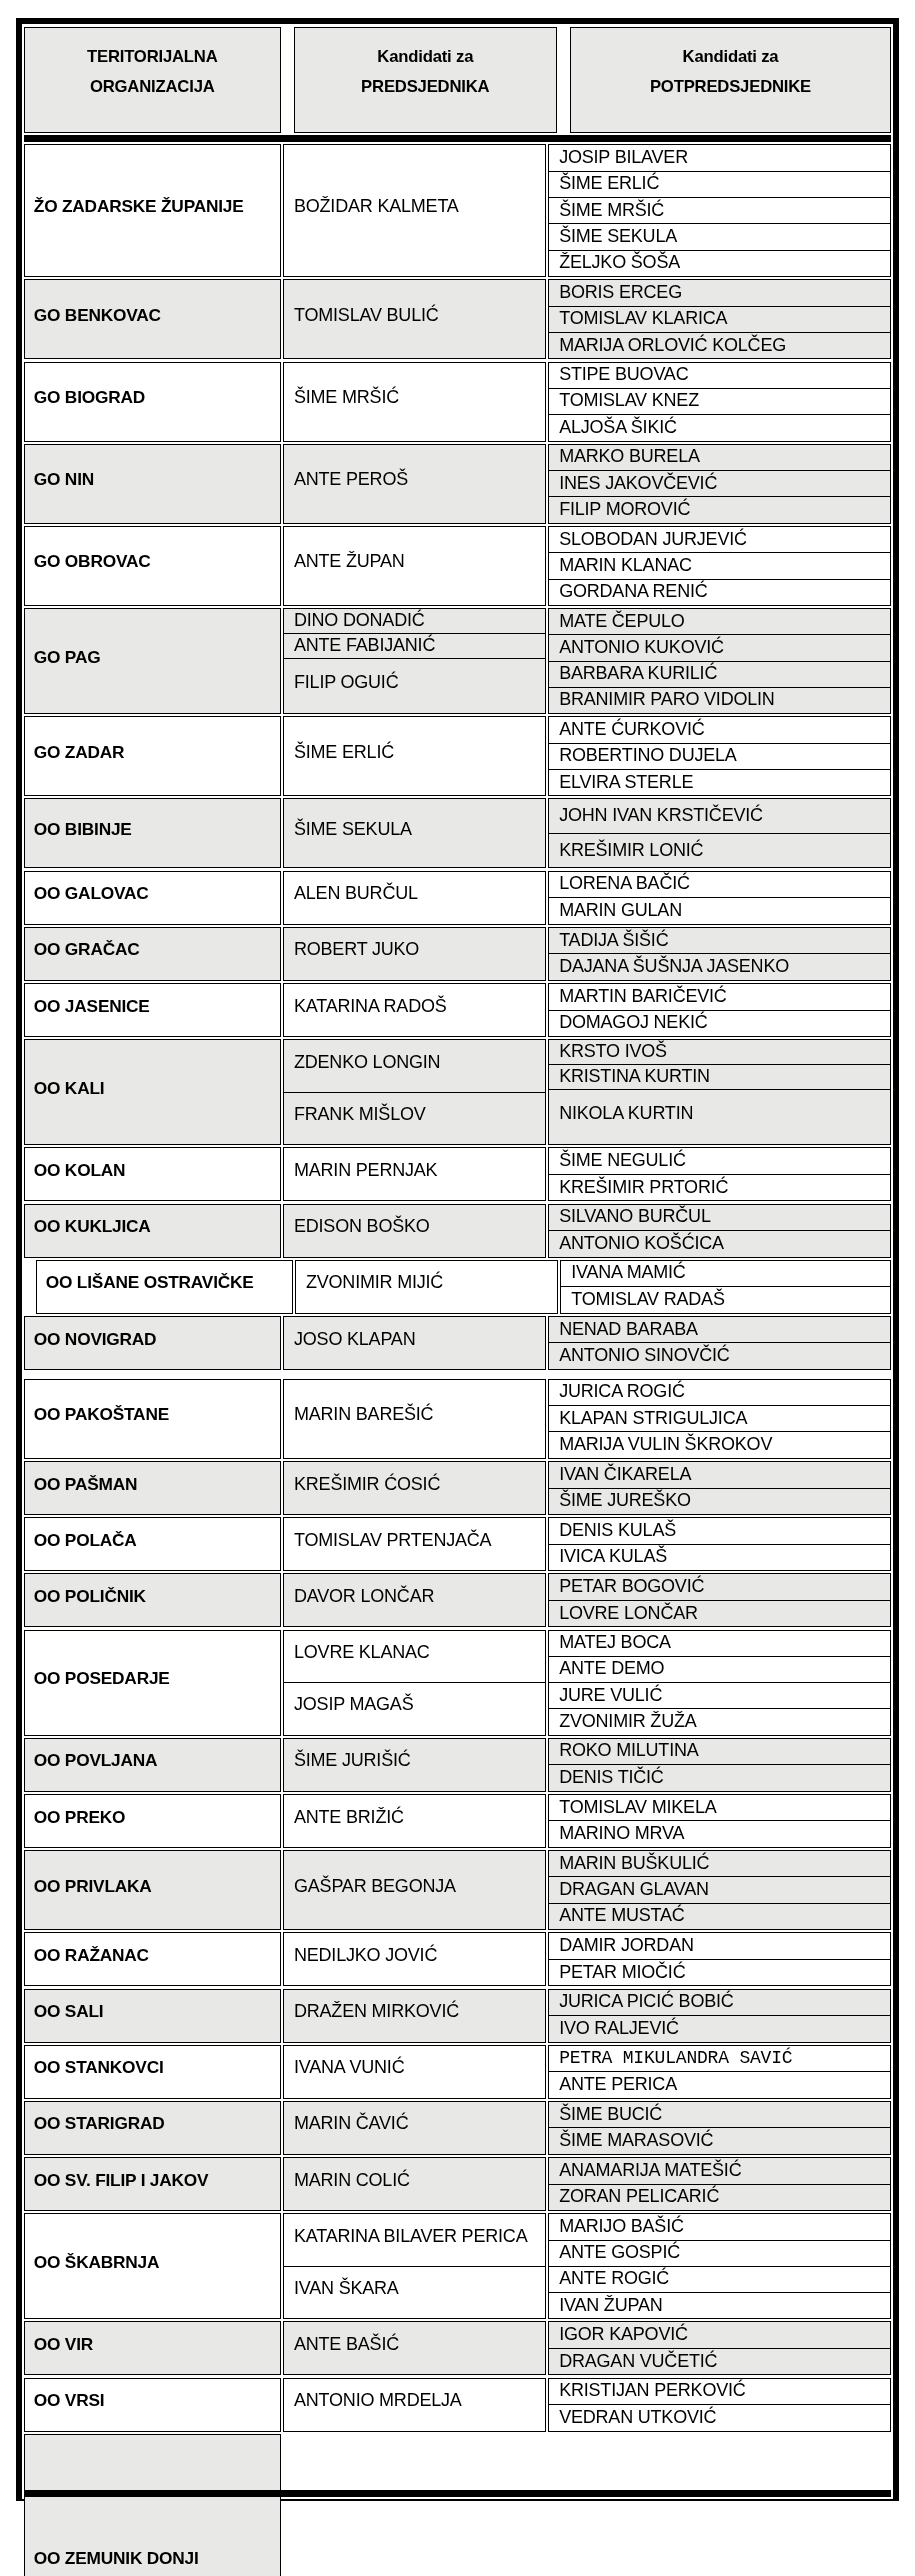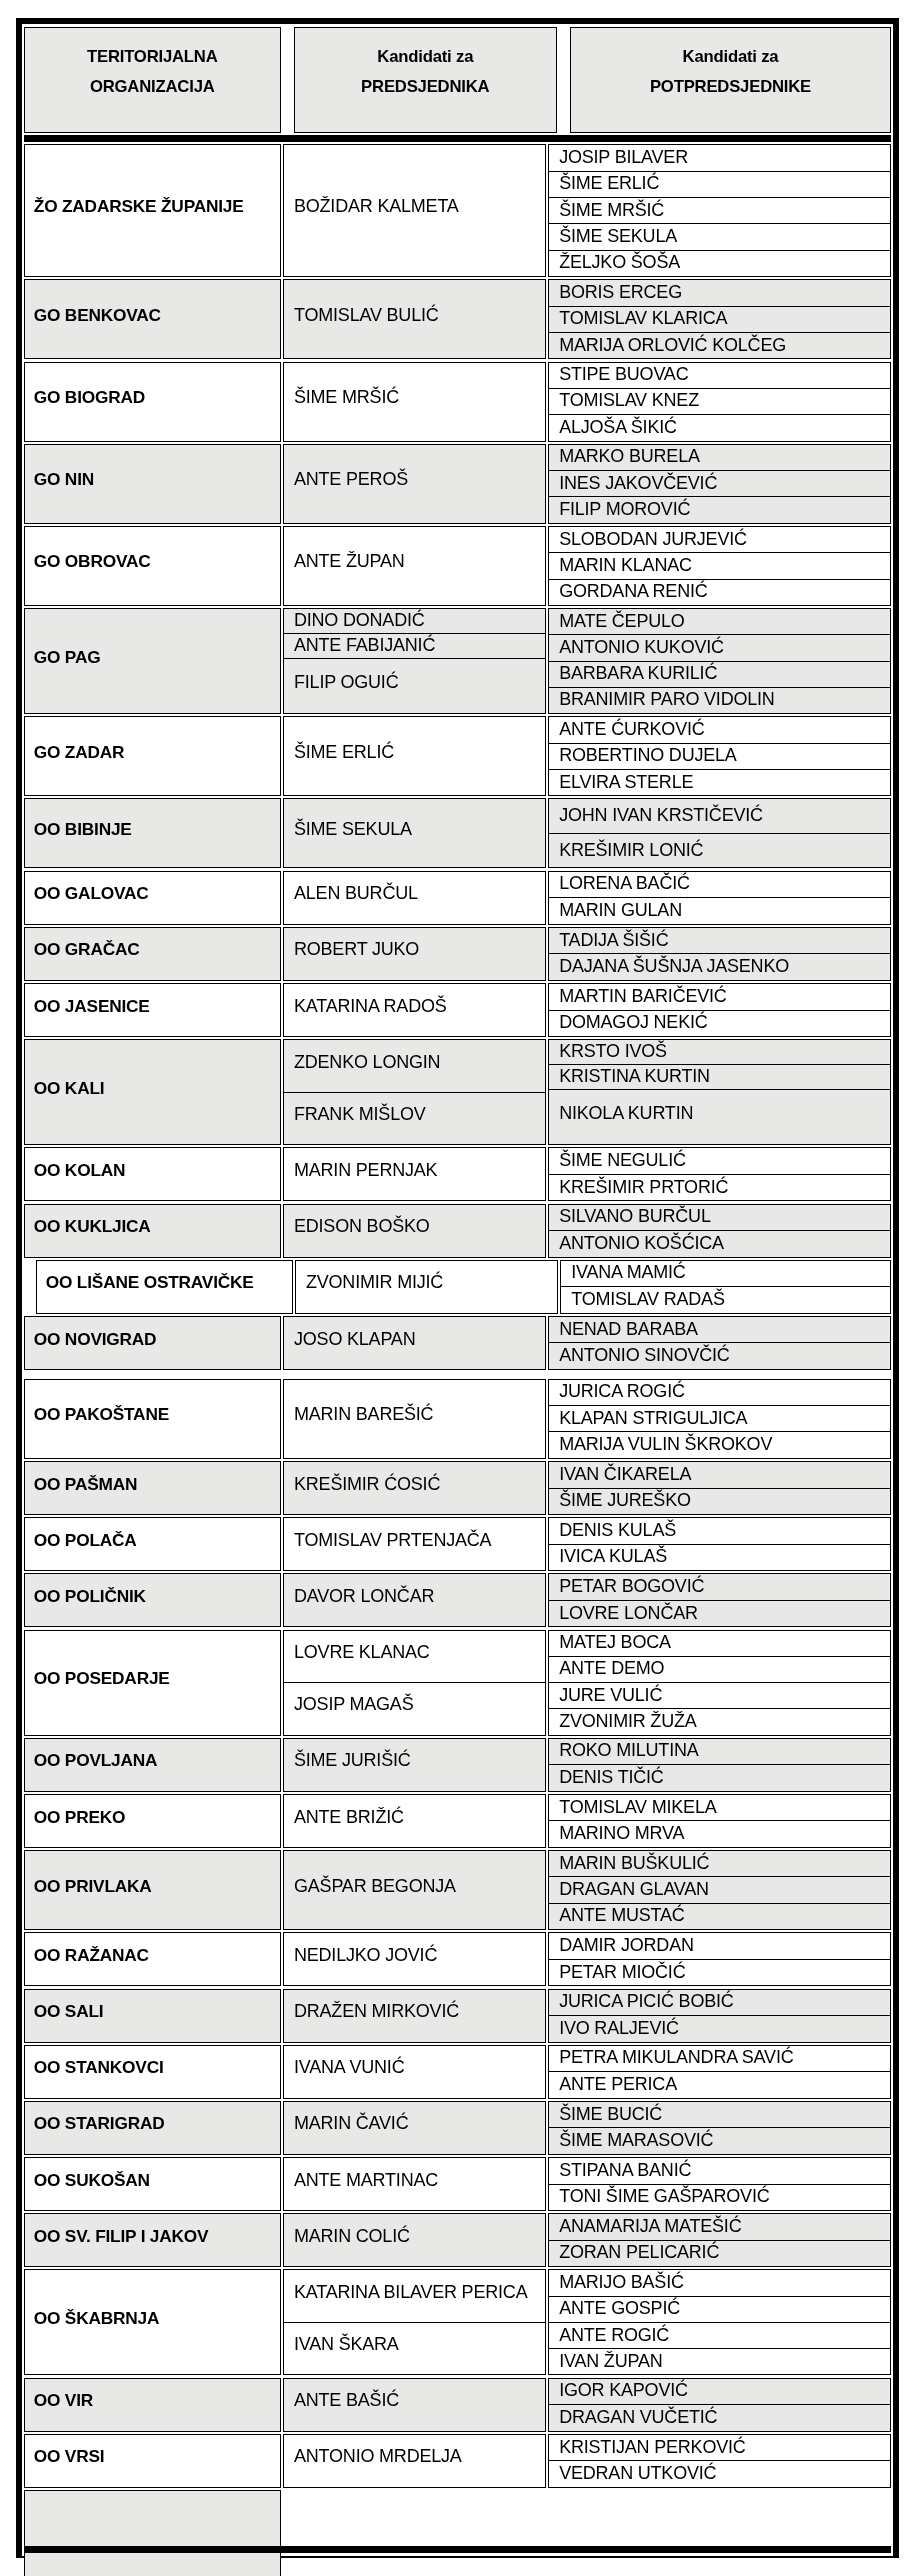--- a/index.html
+++ b/index.html
@@ -398,46 +398,36 @@
             <div class="sub" style="flex: 1 1 0px;">IVO RALJEVIĆ</div>
           </div>
   </div>
 
   <div class="group" style="height: 54px;">
     <div class="cell org-cell w-org nowrap">OO STANKOVCI</div>
     <div class="col w-pres">
             <div class="sub tall" style="flex: 2 2 0px;">IVANA VUNIĆ</div>
           </div>
     <div class="col w-vice">
-            <div class="sub" style="flex: 1 1 0px;">PETRA MIKULANDRA SAVIĆ</div>
+            <div class="sub" style="flex: 1 1 0px; font-family: Liberation Mono, monospace;">PETRA MIKULANDRA SAVIĆ</div>
             <div class="sub" style="flex: 1 1 0px;">ANTE PERICA</div>
           </div>
   </div>
 
   <div class="group shaded" style="height: 54px;">
     <div class="cell org-cell w-org nowrap">OO STARIGRAD</div>
     <div class="col w-pres">
             <div class="sub tall" style="flex: 2 2 0px;">MARIN ČAVIĆ</div>
           </div>
     <div class="col w-vice">
             <div class="sub" style="flex: 1 1 0px;">ŠIME BUCIĆ</div>
             <div class="sub" style="flex: 1 1 0px;">ŠIME MARASOVIĆ</div>
           </div>
   </div>
 
-  <div class="group" style="height: 54px;">
-    <div class="cell org-cell w-org nowrap">OO SUKOŠAN</div>
-    <div class="col w-pres">
-            <div class="sub tall" style="flex: 2 2 0px;">ANTE MARTINAC</div>
-          </div>
-    <div class="col w-vice">
-            <div class="sub" style="flex: 1 1 0px;">STIPANA BANIĆ</div>
-            <div class="sub" style="flex: 1 1 0px;">TONI ŠIME GAŠPAROVIĆ</div>
-          </div>
-  </div>
 
   <div class="group shaded" style="height: 54px;">
     <div class="cell org-cell w-org nowrap">OO SV. FILIP I JAKOV</div>
     <div class="col w-pres">
             <div class="sub tall" style="flex: 2 2 0px;">MARIN COLIĆ</div>
           </div>
     <div class="col w-vice">
             <div class="sub" style="flex: 1 1 0px;">ANAMARIJA MATEŠIĆ</div>
             <div class="sub" style="flex: 1 1 0px;">ZORAN PELICARIĆ</div>
           </div>

